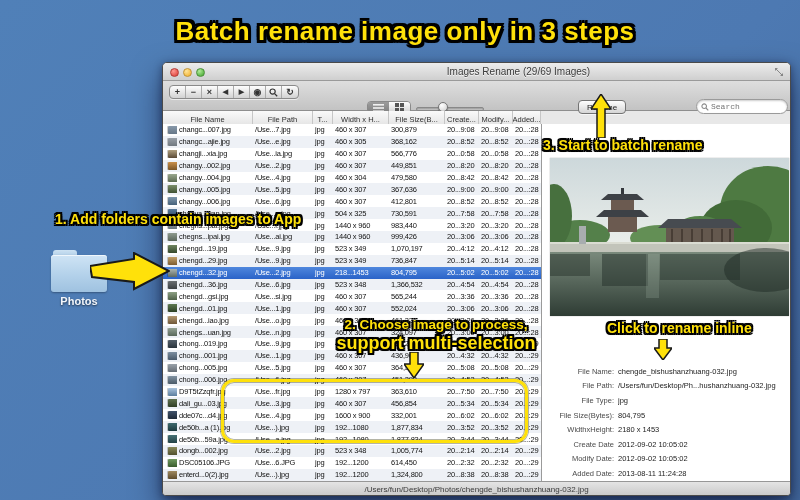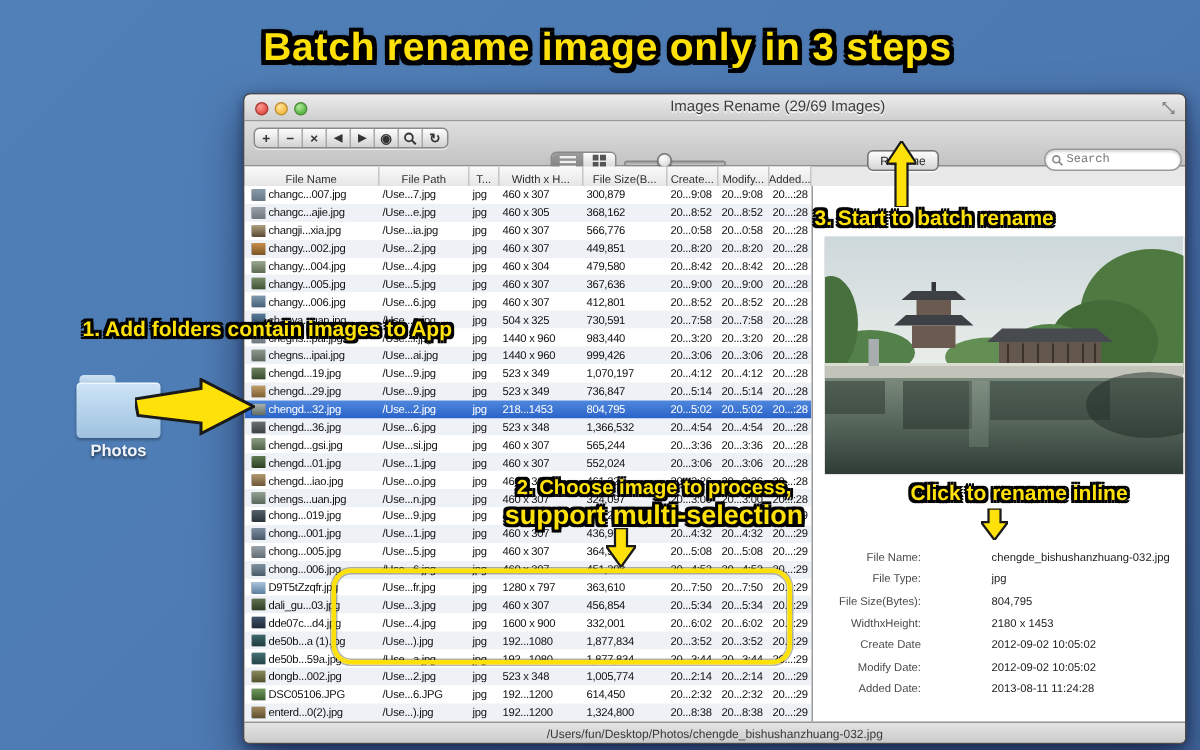--- a/index.html
+++ b/index.html
@@ -92,21 +92,21 @@
   .trow.odd  { background:#eef1f6; }
   .trow.sel  { background:linear-gradient(#4f87dd,#2a63c8); color:#fff; }
   .trow > div { overflow:hidden; white-space:nowrap; padding-left:2px; letter-spacing:-.2px; }
   .thumb { width:11px; height:8px; margin-left:3px; border-radius:1px; box-shadow:0 0 0 .5px rgba(0,0,0,.4); }
 
   
   .pane { position:absolute; left:378px; top:61px; width:251px; height:357px; background:#fff;
           border-left:1px solid #9a9a9a; }
   .photo { position:absolute; left:8px; top:34px; width:239px; height:158px; box-shadow:0 0 1px rgba(0,0,0,.4); }
   .fields { position:absolute; left:0; top:240px; width:251px; }
-  .frow { height:14.6px; display:flex; font-size:7.5px; align-items:center;gap:43px; }
+  .frow { height:14.6px; display:flex; font-size:7.5px; align-items:center; }
   .flabel { width:72px; text-align:right; color:#4a4a4a; flex:0 0 72px; }
   .fvalue { margin-left:4px; color:#1c1c1c; white-space:nowrap; overflow:hidden; }
 
   .statusbar { position:absolute; left:0; top:418px; width:100%; height:16px;
                background:linear-gradient(#e4e4e4,#c7c7c7); border-top:1px solid #979797;
                display:flex; align-items:center; justify-content:center; font-size:8px; color:#3a3a3a; }
 </style>
 </head>
 <body>
 
@@ -654,20 +654,24 @@
         <ellipse cx="216" cy="112" rx="42" ry="22" fill="#1e2a24" opacity=".5"></ellipse>
         <rect x="0" y="96" width="40" height="22" fill="#27332c" opacity=".5"></rect>
         <rect x="96" y="96" width="13" height="44" fill="#8fa092" opacity=".3"></rect>
       </svg>
       <div class="fields">
           <div class="frow">
             <div class="flabel">File Name:</div>
             <div class="fvalue">chengde_bishushanzhuang-032.jpg</div>
           </div>
           <div class="frow">
+            <div class="flabel">File Path:</div>
+            <div class="fvalue">/Users/fun/Desktop/Ph...hushanzhuang-032.jpg</div>
+          </div>
+          <div class="frow">
             <div class="flabel">File Type:</div>
             <div class="fvalue">jpg</div>
           </div>
           <div class="frow">
             <div class="flabel">File Size(Bytes):</div>
             <div class="fvalue">804,795</div>
           </div>
           <div class="frow">
             <div class="flabel">WidthxHeight:</div>
             <div class="fvalue">2180 x 1453</div>

